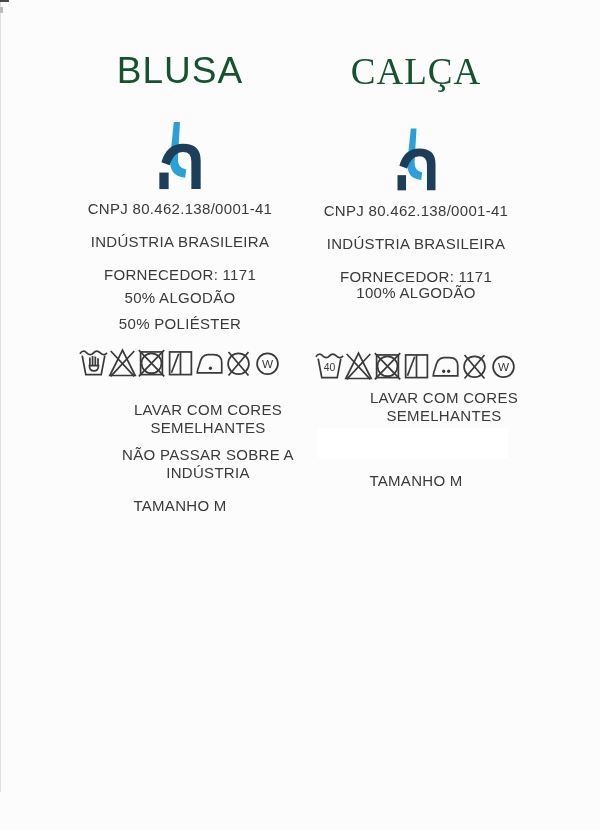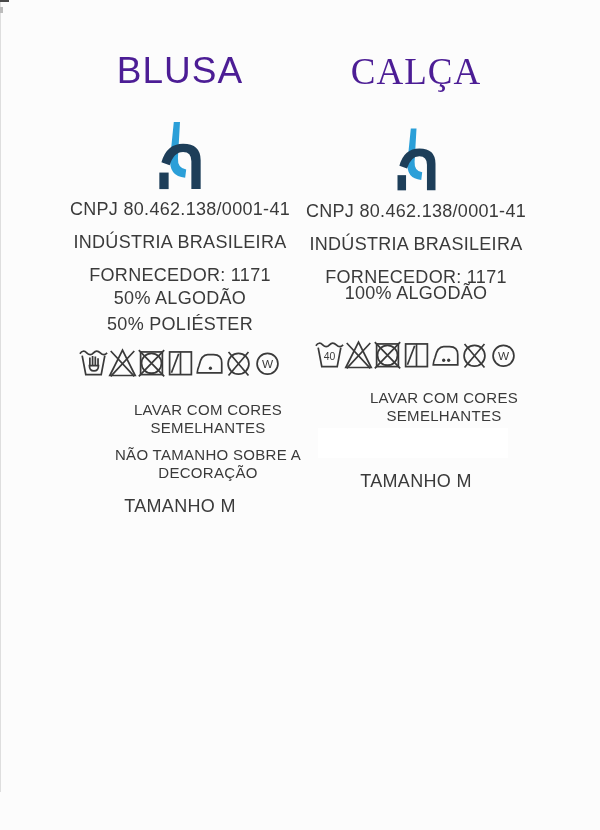--- a/index.html
+++ b/index.html
@@ -11,22 +11,22 @@
   }
   .page-edge-left{position:absolute;left:0;top:0;width:1px;height:792px;background:#dedede;}
   .corner-artifact{position:absolute;left:0;top:0;width:9px;height:2px;background:#4a4a4a;}
   .corner-artifact2{position:absolute;left:0;top:7px;width:3px;height:6px;background:#bcbcbc;}
 
   .col{position:absolute;top:0;}
   .col-left{left:60px;width:240px;}
   .col-right{left:302px;width:228px;}
 
   .block{position:absolute;left:0;width:100%;text-align:center;}
-  .title{font-size:37px;letter-spacing:1px;color:#4c1d95;}
-  .line{font-size:18px;letter-spacing:0.3px;line-height:18px;}
+  .title{font-size:37px;letter-spacing:1px;color:#14532d;}
+  .line{font-size:15px;letter-spacing:0.3px;line-height:18px;}
   .wrapblock{font-size:15px;letter-spacing:0.3px;line-height:18px;}
   .wrap-narrow{padding:0 28px;}
 
   .logo-wrap{display:flex;justify-content:center;}
   .symbols-row{display:flex;justify-content:center;align-items:flex-end;gap:0px;}
   .symbols-row svg{display:block;}
 
   .faint-box{position:absolute;background:#ffffff;}
   .care{stroke:#3a3a3a;stroke-width:1.9;fill:none;stroke-linecap:butt;}
   .care-dot{fill:#3a3a3a;stroke:none;}
@@ -93,42 +93,42 @@
       <path class="care" d="M5 11 L27 37 M27 11 L5 37"></path>
     </svg>
 
     <svg width="29" height="40" viewBox="0 0 32 42">
       <circle class="care" cx="16" cy="24" r="11.5"></circle>
       <text class="care-txt" x="16" y="29" font-size="13" text-anchor="middle">W</text>
     </svg>
   </div>
 
   <div class="block wrapblock wrap-narrow" style="top:401px;">LAVAR COM CORES SEMELHANTES</div>
-  <div class="block wrapblock wrap-narrow" style="top:446px;">NÃO TAMANHO SOBRE A DECORAÇÃO</div>
+  <div class="block wrapblock wrap-narrow" style="top:446px;">NÃO PASSAR SOBRE A INDÚSTRIA</div>
   <div class="block line" style="top:497px;">TAMANHO M</div>
 </div>
 
 <div class="col col-right">
 
   <div class="block title" style="top:50px;font-family:Liberation Serif, serif;">CALÇA</div>
 
   <div class="block logo-wrap" style="top:127px;">
     <svg width="57" height="64" viewBox="0 0 60 66">
       <path d="M24 1 L30 1 L28 36 Q27.5 46 36 47 L35 55 Q19 54 20.5 36 Z" fill="#2b9fd8"></path>
       <path d="M12 40 Q17 22 33 22 Q50 22 50 38 L50 66 L41 66 L41 39 Q41 30 33 30 Q24 30 20 43 Z" fill="#1d3e59"></path>
       <path d="M10 50 L19 50 L19 66 L10 66 Z" fill="#1d3e59"></path>
     </svg>
   </div>
 
   <div class="block line" style="top:202px;">CNPJ 80.462.138/0001-41</div>
   <div class="block line" style="top:235px;">INDÚSTRIA BRASILEIRA</div>
   <div class="block line" style="top:268px;">FORNECEDOR: 1171</div>
   <div class="block line" style="top:284px;">100% ALGODÃO</div>
 
-  <div class="block symbols-row" style="top:333px;">
+  <div class="block symbols-row" style="top:344px;">
 
     <svg width="29" height="40" viewBox="0 0 32 42">
       <path class="care" d="M1 13 Q4.5 8 8.5 12 Q12.5 16 16 12 Q19.5 8 23.5 12 Q27.5 16 31 12"></path>
       <path class="care" d="M3.5 15 L7.5 36 H24.5 L28.5 15"></path>
       <text class="care-txt" x="16" y="29" font-size="11.5" text-anchor="middle">40</text>
     </svg>
 
     <svg width="29" height="40" viewBox="0 0 32 42">
       <path class="care" d="M16 9 L30 37 H2 Z"></path>
       <path class="care" d="M3 10 L29 38 M29 10 L3 38"></path>

